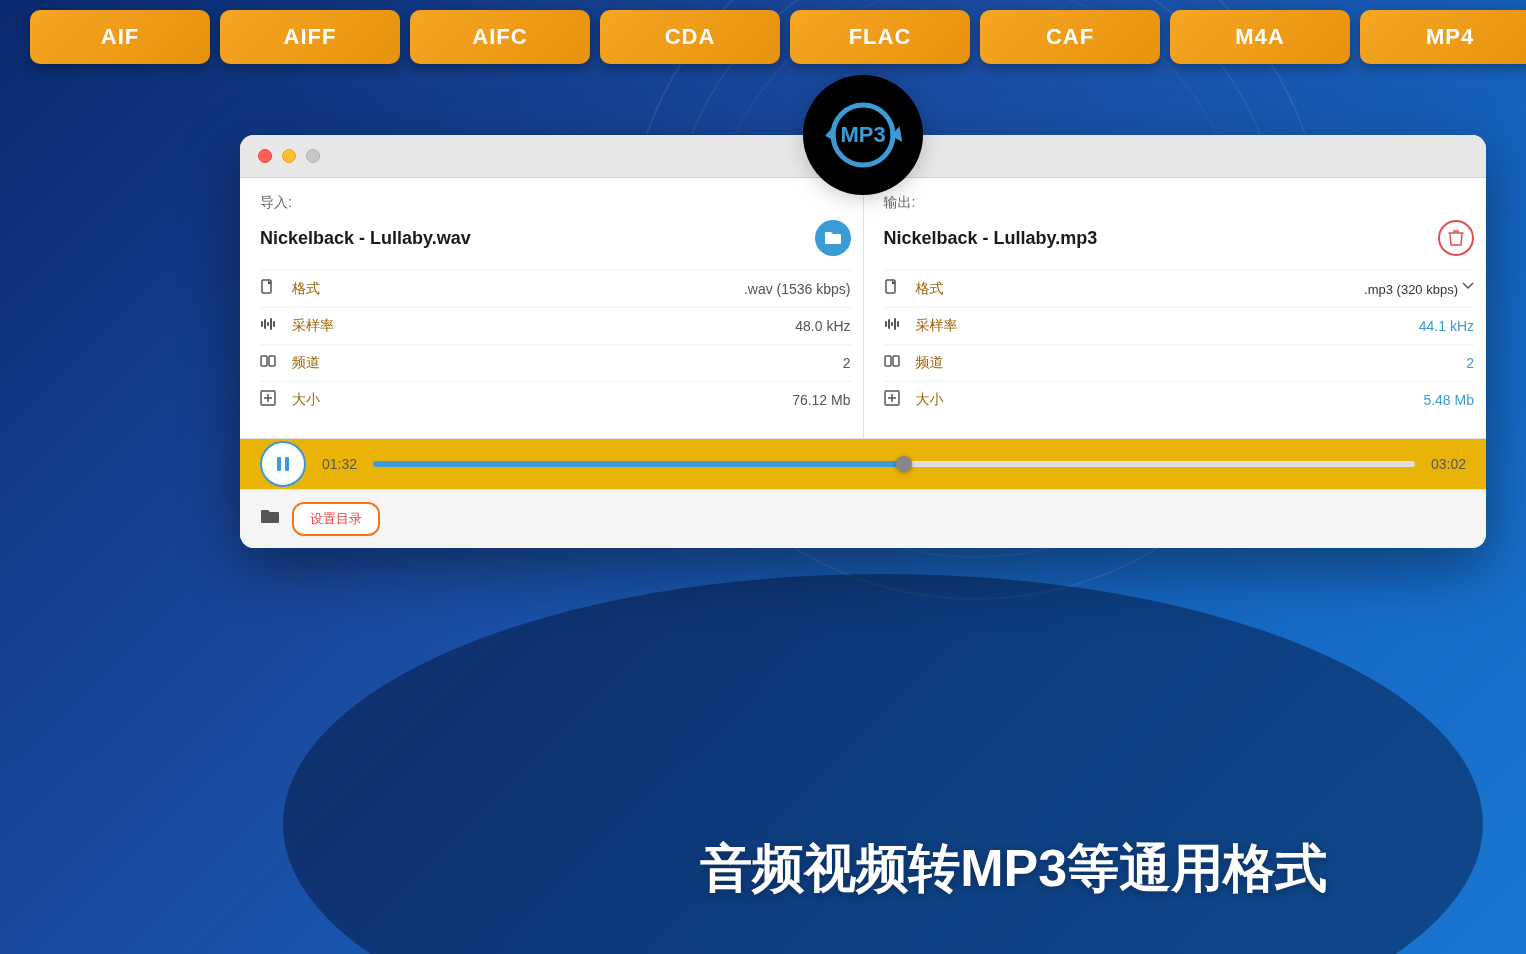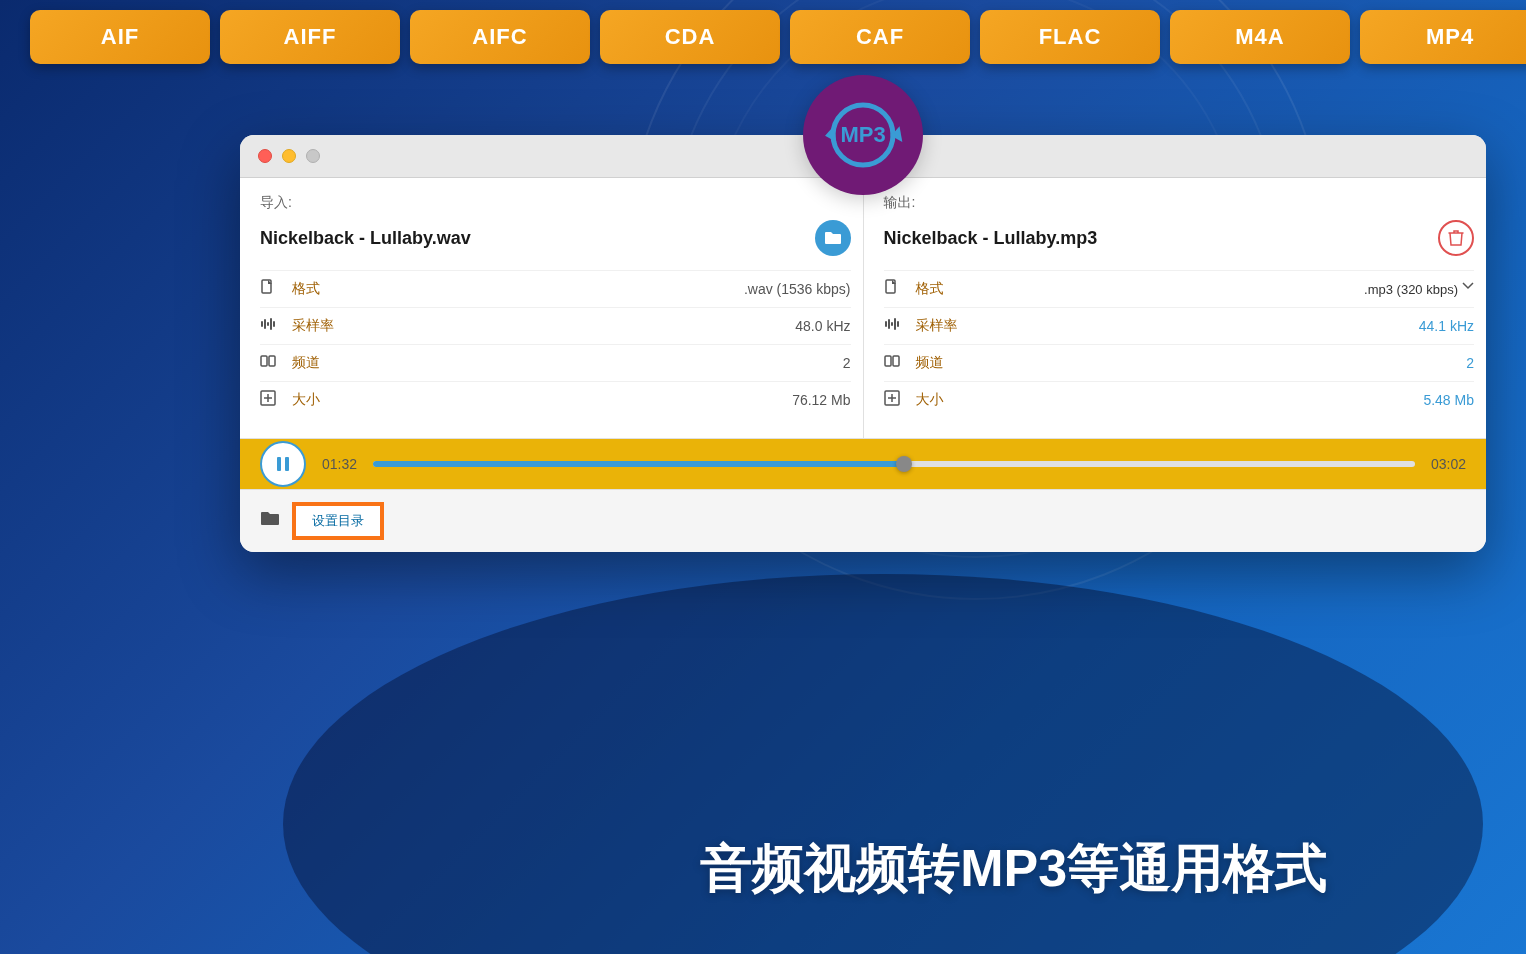--- a/index.html
+++ b/index.html
@@ -278,37 +278,37 @@
     }
 
     .path-text {
       color: #333;
       font-size: 14px;
       flex: 1;
     }
 
     .set-dir-btn {
       background: white;
-      border: 4px solid #f97316;
-      border-radius: 0;
+      border: 2px solid #f97316;
+      border-radius: 12px;
       padding: 6px 16px;
       font-size: 13px;
-      color: #0369a1;
+      color: #ef4444;
       cursor: pointer;
     }
 
     
     .convert-icon-wrapper {
       position: absolute;
       top: -60px;
       left: 50%;
       transform: translateX(-50%);
       width: 120px;
       height: 120px;
-      background: #701a75;
+      background: #000000;
       border-radius: 50%;
       display: flex;
       align-items: center;
       justify-content: center;
       box-shadow: 0 4px 20px rgba(0,0,0,0.2);
       z-index: 10;
     }
 
     .convert-icon-inner {
       position: relative;
@@ -341,22 +341,22 @@
 <body>
 
 <div class="bg-arcs"></div>
 <div class="bg-oval"></div>
 
 <div class="format-list">
   <div class="format-badge">AIF</div>
   <div class="format-badge">AIFF</div>
   <div class="format-badge">AIFC</div>
   <div class="format-badge">CDA</div>
+  <div class="format-badge">FLAC</div>
   <div class="format-badge">CAF</div>
-  <div class="format-badge">FLAC</div>
   <div class="format-badge">M4A</div>
   <div class="format-badge">MP4</div>
   <div class="format-badge">MOV</div>
 </div>
 
 <div class="main-window">
 
   <div class="convert-icon-wrapper">
     <div class="convert-icon-inner">
       <svg width="100" height="100" viewBox="0 0 100 100">

